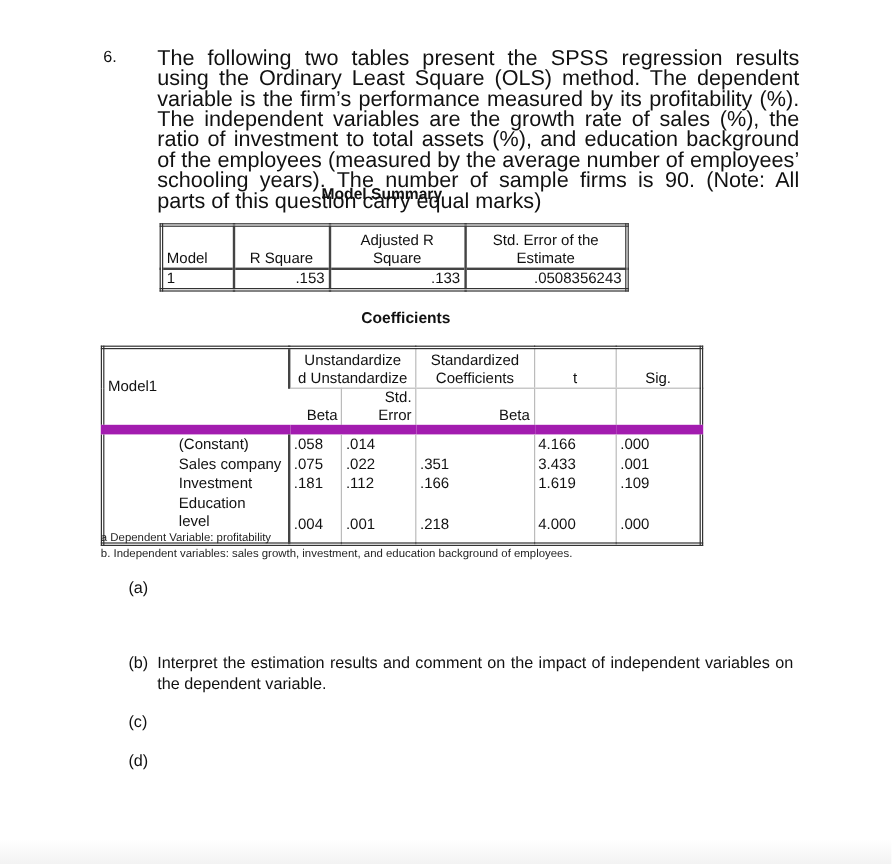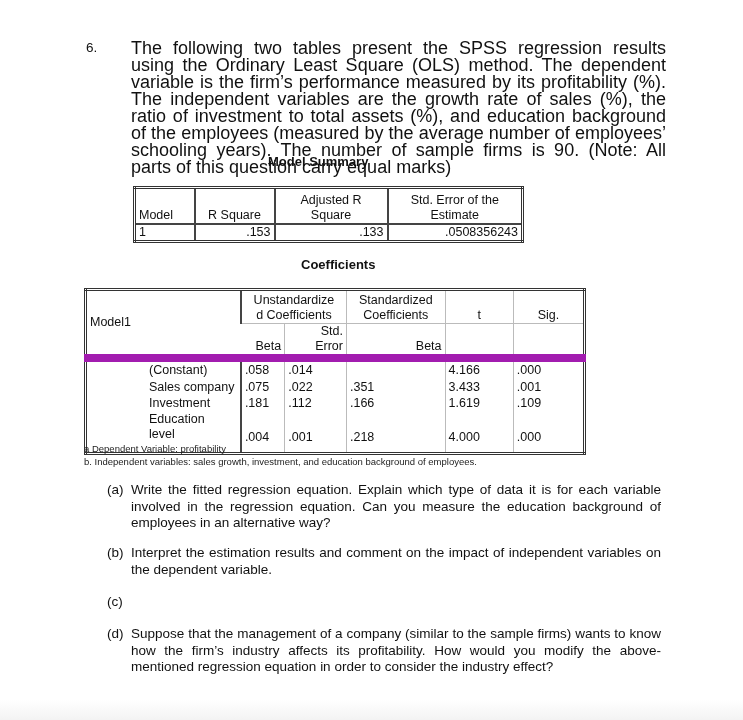--- a/index.html
+++ b/index.html
@@ -80,21 +80,21 @@
 </tbody>
   </table>
 
 <div class="caption cap-co">Coefficients</div>
 <table class="co">
   <tbody>
       <tr class="h1">
     <td rowspan="2" class="modelcell" style="width:156px">Model1</td>
     <td colspan="2" class="thick under" style="width:106px">
       <div>Unstandardize</div>
-      <div>d Coefficients</div>
+      <div>d Unstandardize</div>
     </td>
     <td class="under" style="width:99px">
       <div>Standardized</div>
       <div>Coefficients</div>
     </td>
     <td class="under" style="width:69px">t</td>
     <td class="under" style="width:72px">Sig.</td>
   </tr>
   <tr class="h2">
     <td class="thick under" style="width:44px">Beta</td>
@@ -146,27 +146,25 @@
     </td>
   </tr>
 </tbody>
   </table>
 
 <div class="fn fn-a">a  Dependent Variable: profitability</div>
 <div class="fn fn-b">b. Independent variables: sales growth, investment, and education background of employees.</div>
 
 <div class="q qa">
   <span class="lbl">(a)</span>
-  <span class="txt">Write the fitted regression equation. Explain which type of data it is for each variable involved in the regression equation. Can you measure the education background of employees in an alternative way?</span>
 </div>
 <div class="q qb">
   <span class="lbl">(b)</span>
   <span class="txt">Interpret the estimation results and comment on the impact of independent variables on the dependent variable.</span>
 </div>
 <div class="q qc">
   <span class="lbl">(c)</span>
 </div>
 <div class="q qd">
   <span class="lbl">(d)</span>
-  <span class="txt">Suppose that the management of a company (similar to the sample firms) wants to know how the firm’s industry affects its profitability. How would you modify the above-mentioned regression equation in order to consider the industry effect?</span>
 </div>
 
 <div class="bottom-fade"></div>
 
 </body></html>

